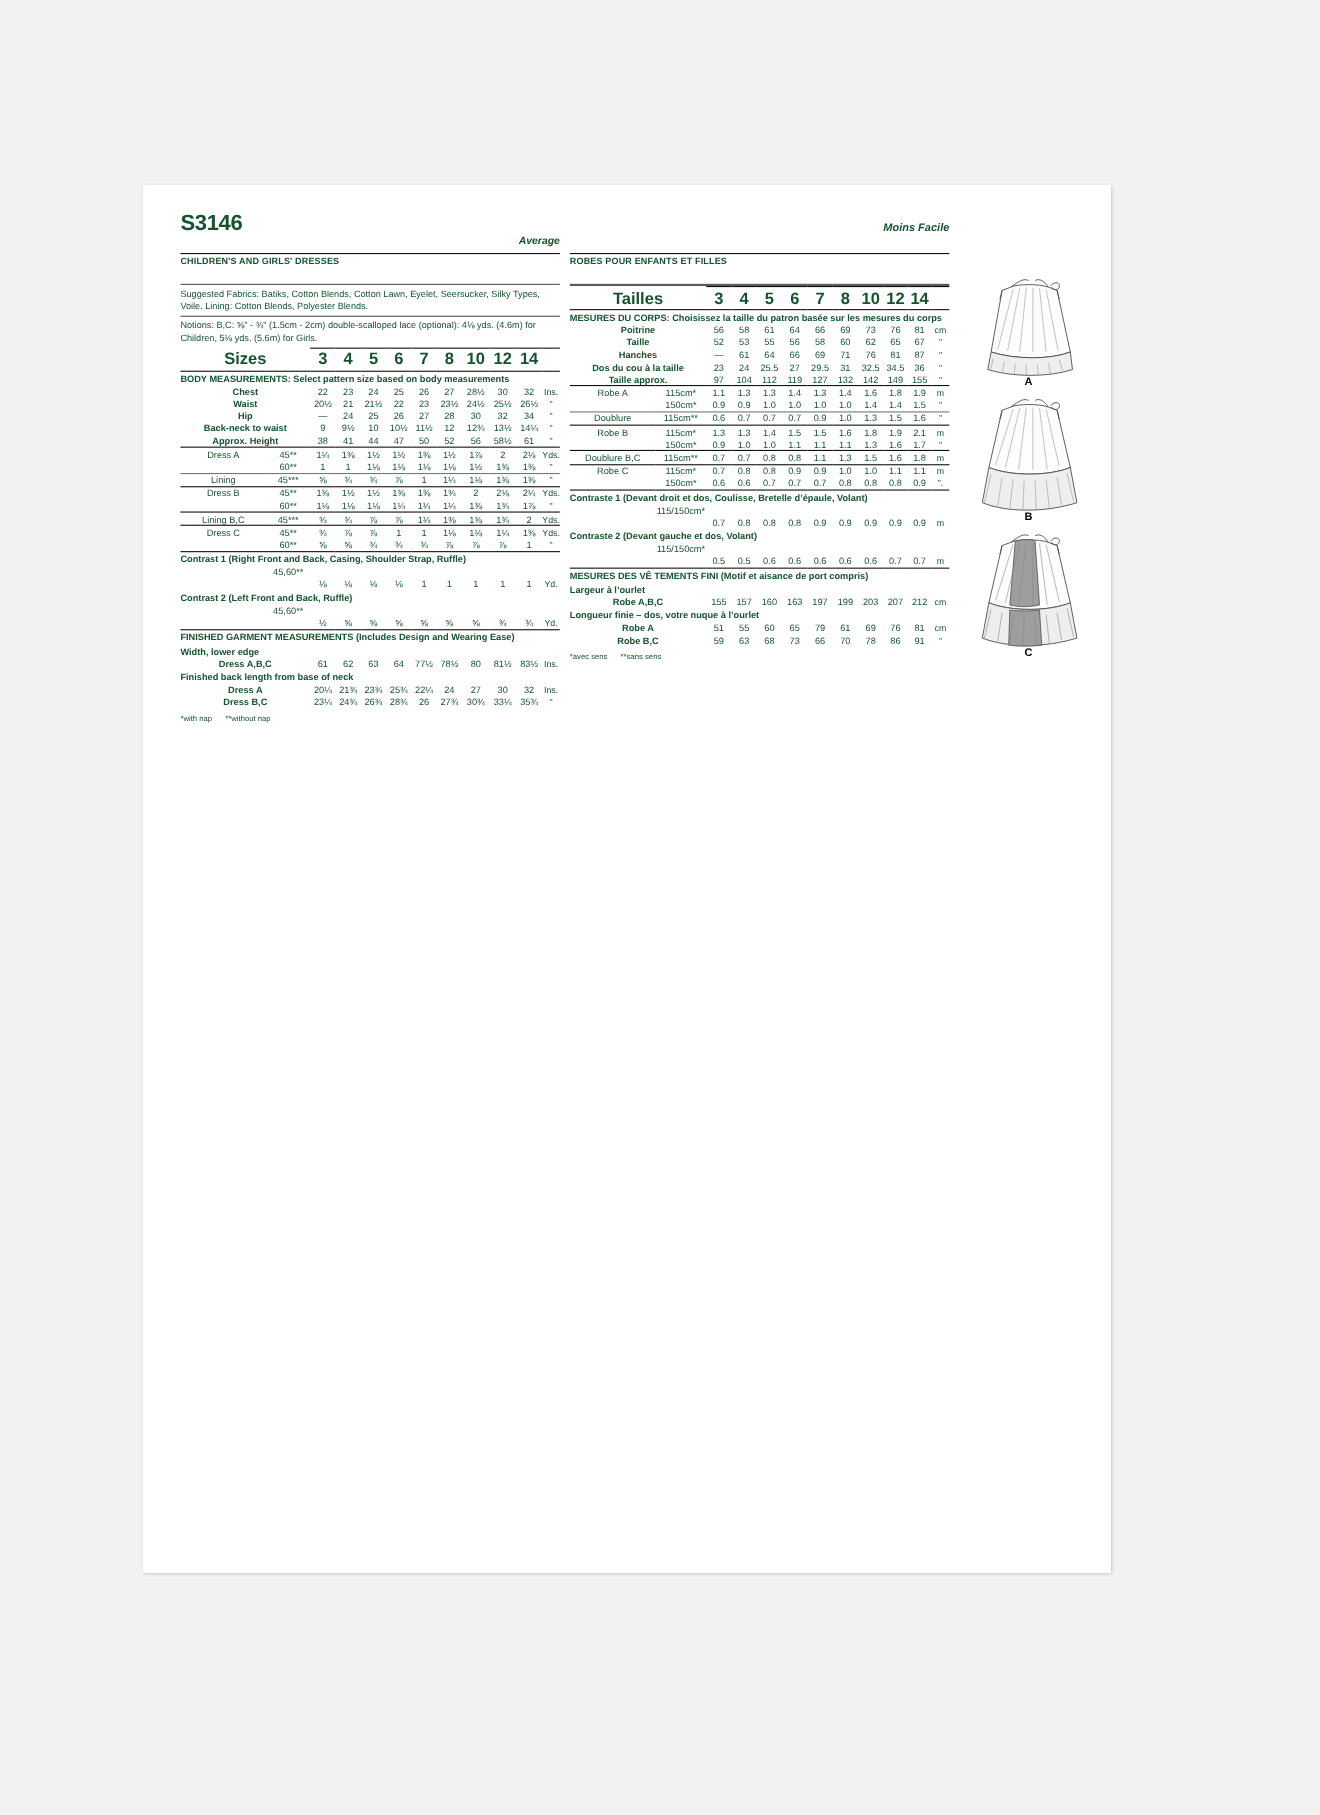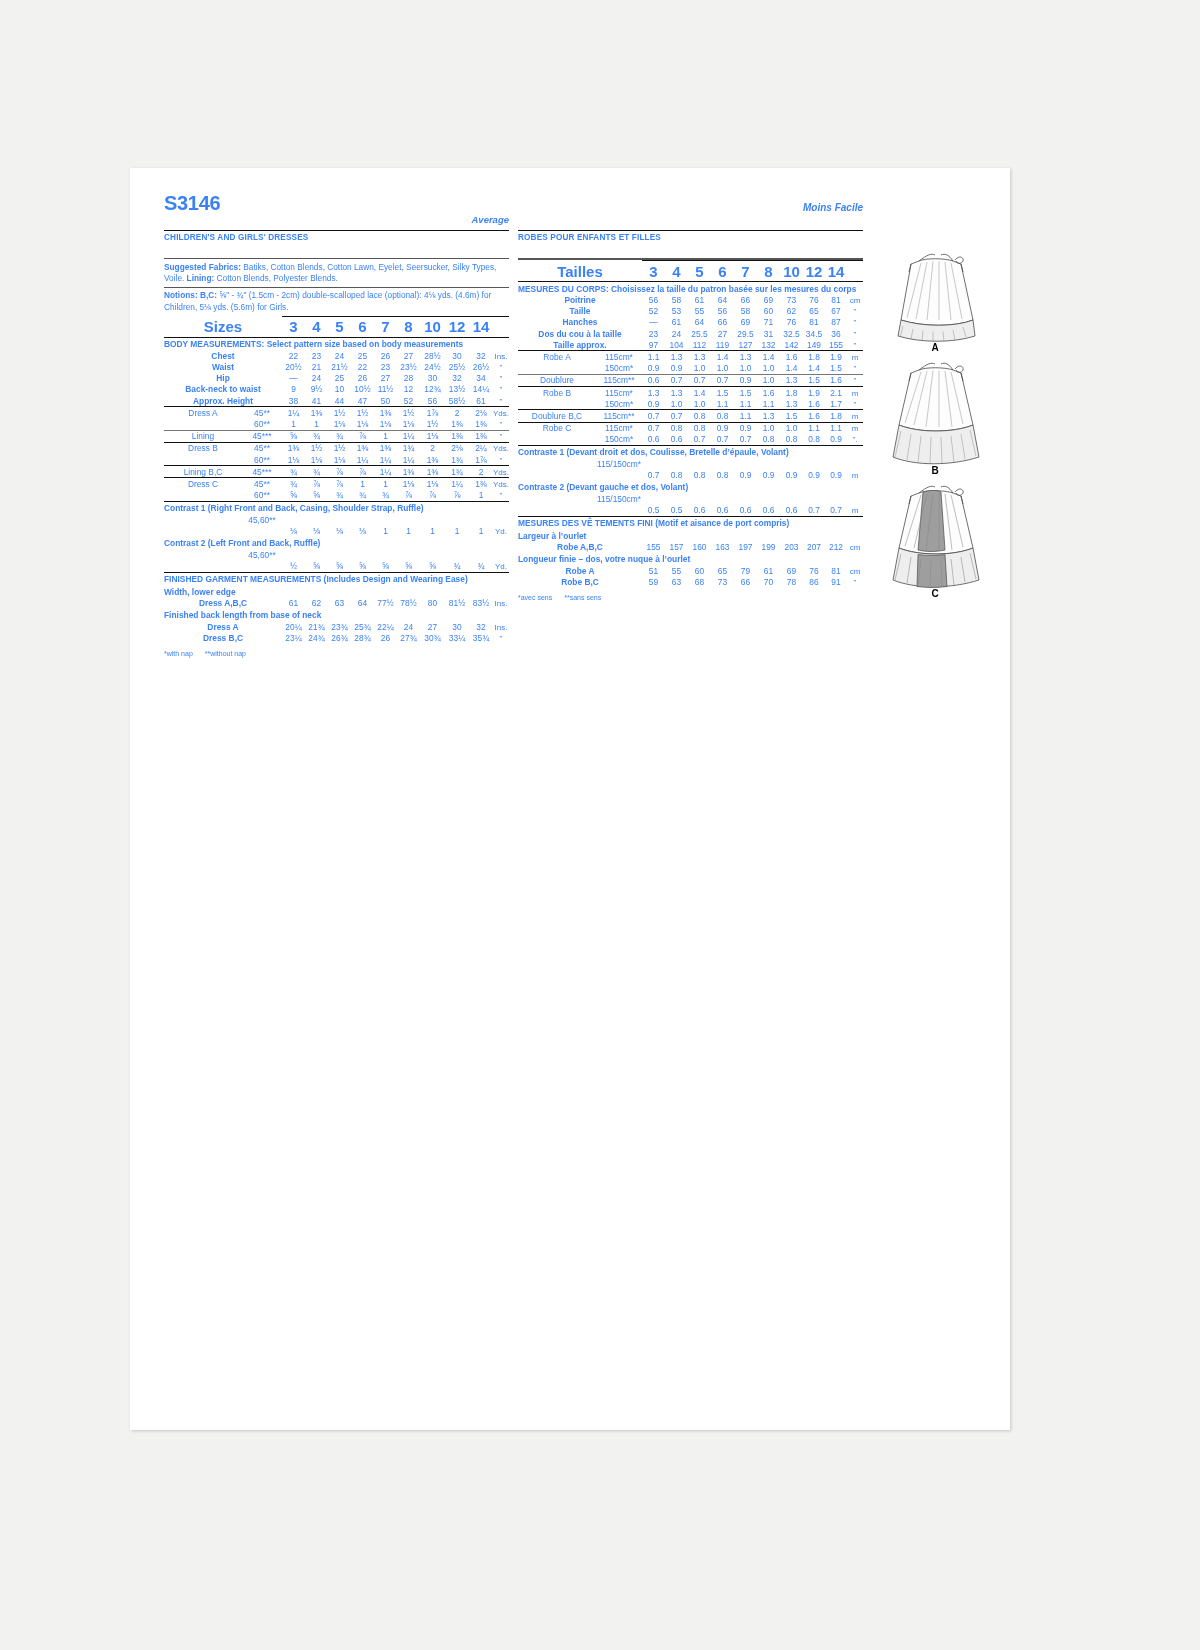--- a/index.html
+++ b/index.html
@@ -26,21 +26,21 @@
     position: absolute;
     left: 0; top: 0;
     width: 880px;
     height: 1262px;
     overflow: hidden;
   }
   .col {
     position: absolute;
     top: 28px;
     width: 345px;
-    color: #3b82f6;
+    color: #14532d;
   }
   .col-en { left: 34px; }
   .col-fr { left: 388px; }
 
   
   .hdr {
     position: relative;
     height: 34px;
   }
   .pat-num {
@@ -74,21 +74,21 @@
     font-weight: bold;
     letter-spacing: 0.15px;
     padding: 2px 0 16px 0;
     text-transform: uppercase;
   }
   .para {
     font-size: 8.3px;
     line-height: 11.2px;
     padding: 2.5px 0 3px 0;
   }
-  .para b { font-weight: bold; }
+  .para b { font-weight: normal; }
 
   
   table.t {
     border-collapse: collapse;
     width: 100%;
     font-size: 8.4px;
     table-layout: fixed;
   }
   table.t td, table.t th {
     padding: 0.6px 0;

